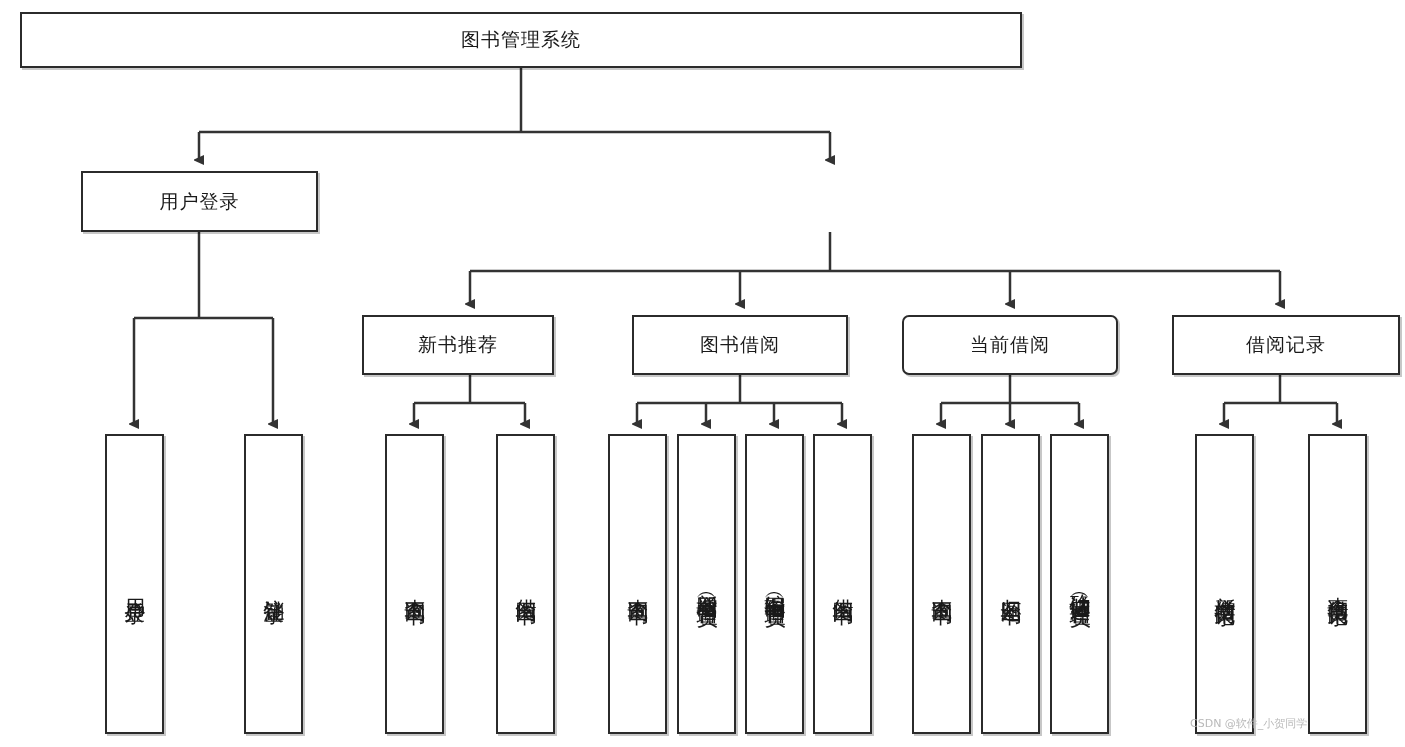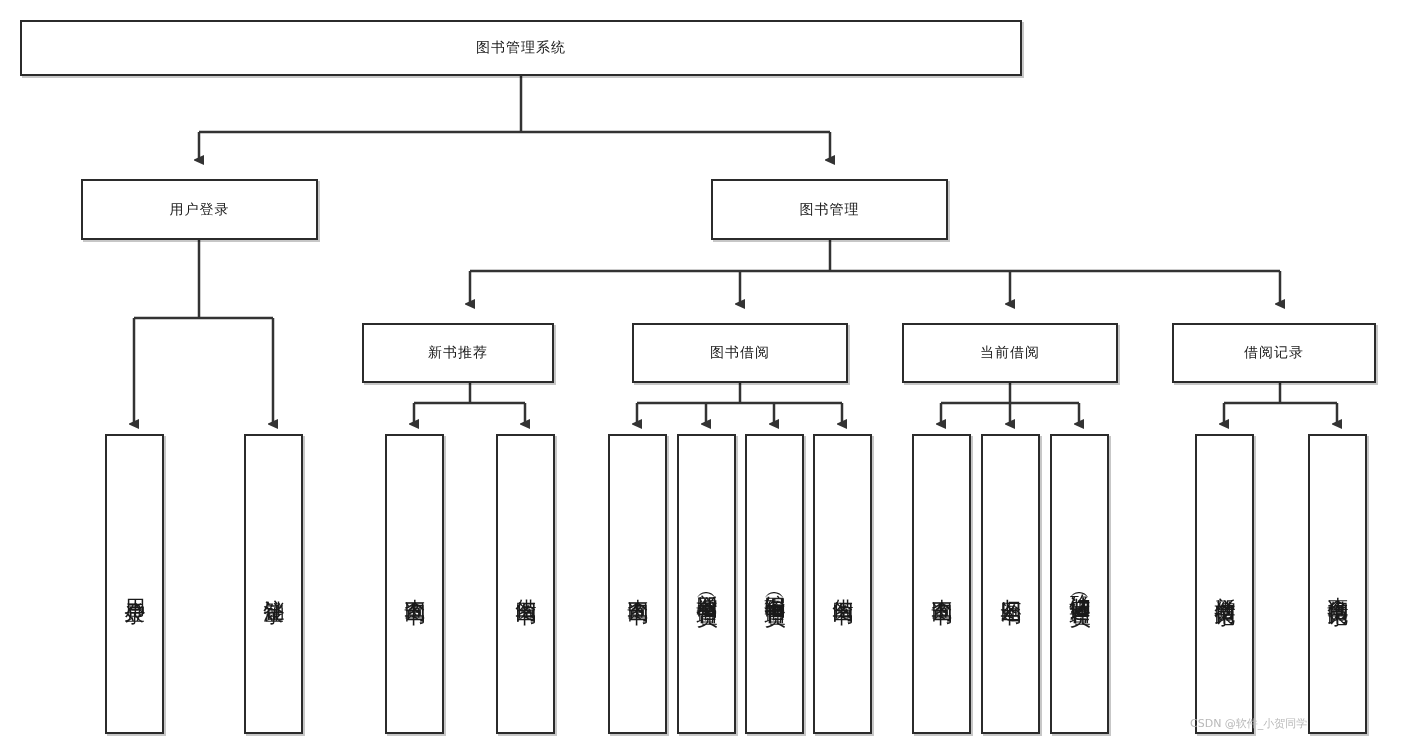--- a/index.html
+++ b/index.html
@@ -30,23 +30,22 @@
     background: #ffffff;
     border: 2px solid #2b2b2b;
     box-shadow: 2px 2px 0 rgba(0,0,0,0.22);
     display: flex;
     align-items: center;
     justify-content: center;
     color: #1a1a1a;
     z-index: 3;
   }
   .node.h {
-    font-size: 14px;
+    font-size: 19px;
     letter-spacing: 1px;
-    margin-top: 8px;
   }
   .node.v {
     writing-mode: vertical-rl;
     text-orientation: upright;
     font-size: 21px;
     letter-spacing: 2px;
     line-height: 1;
     padding-top: 4px;
   }
   .node.v .vtext {
@@ -121,37 +120,34 @@
   </svg>
 
   <div class="node h" style="left:20px; top:12px; width:1002px; height:56px;">
     <span>图书管理系统</span>
   </div>
 
   <div class="node h" style="left:81px; top:171px; width:237px; height:61px;">
     <span>用户登录</span>
   </div>
 
-  <div class="node h" style="left:711px; top:171px; width:237px; height:61px;">
-    <span>图书管理</span>
-  </div>
 
   <div class="node h" style="left:362px; top:315px; width:192px; height:60px;">
     <span>新书推荐</span>
   </div>
 
   <div class="node h" style="left:632px; top:315px; width:216px; height:60px;">
     <span>图书借阅</span>
   </div>
 
-  <div class="node h" style="left:902px; top:315px; width:216px; height:60px;">
+  <div class="node h" style="left:902px; top:315px; width:216px; height:60px;border-radius:7px;">
     <span>当前借阅</span>
   </div>
 
-  <div class="node h" style="left:1172px; top:315px; width:204px; height:60px;">
+  <div class="node h" style="left:1172px; top:315px; width:228px; height:60px;">
     <span>借阅记录</span>
   </div>
 
   <div class="node v" style="left:105px; top:434px; width:59px; height:300px;">
     <span class="vtext">用户登录</span>
   </div>
 
   <div class="node v" style="left:244px; top:434px; width:59px; height:300px;">
     <span class="vtext">注销登录</span>
   </div>

